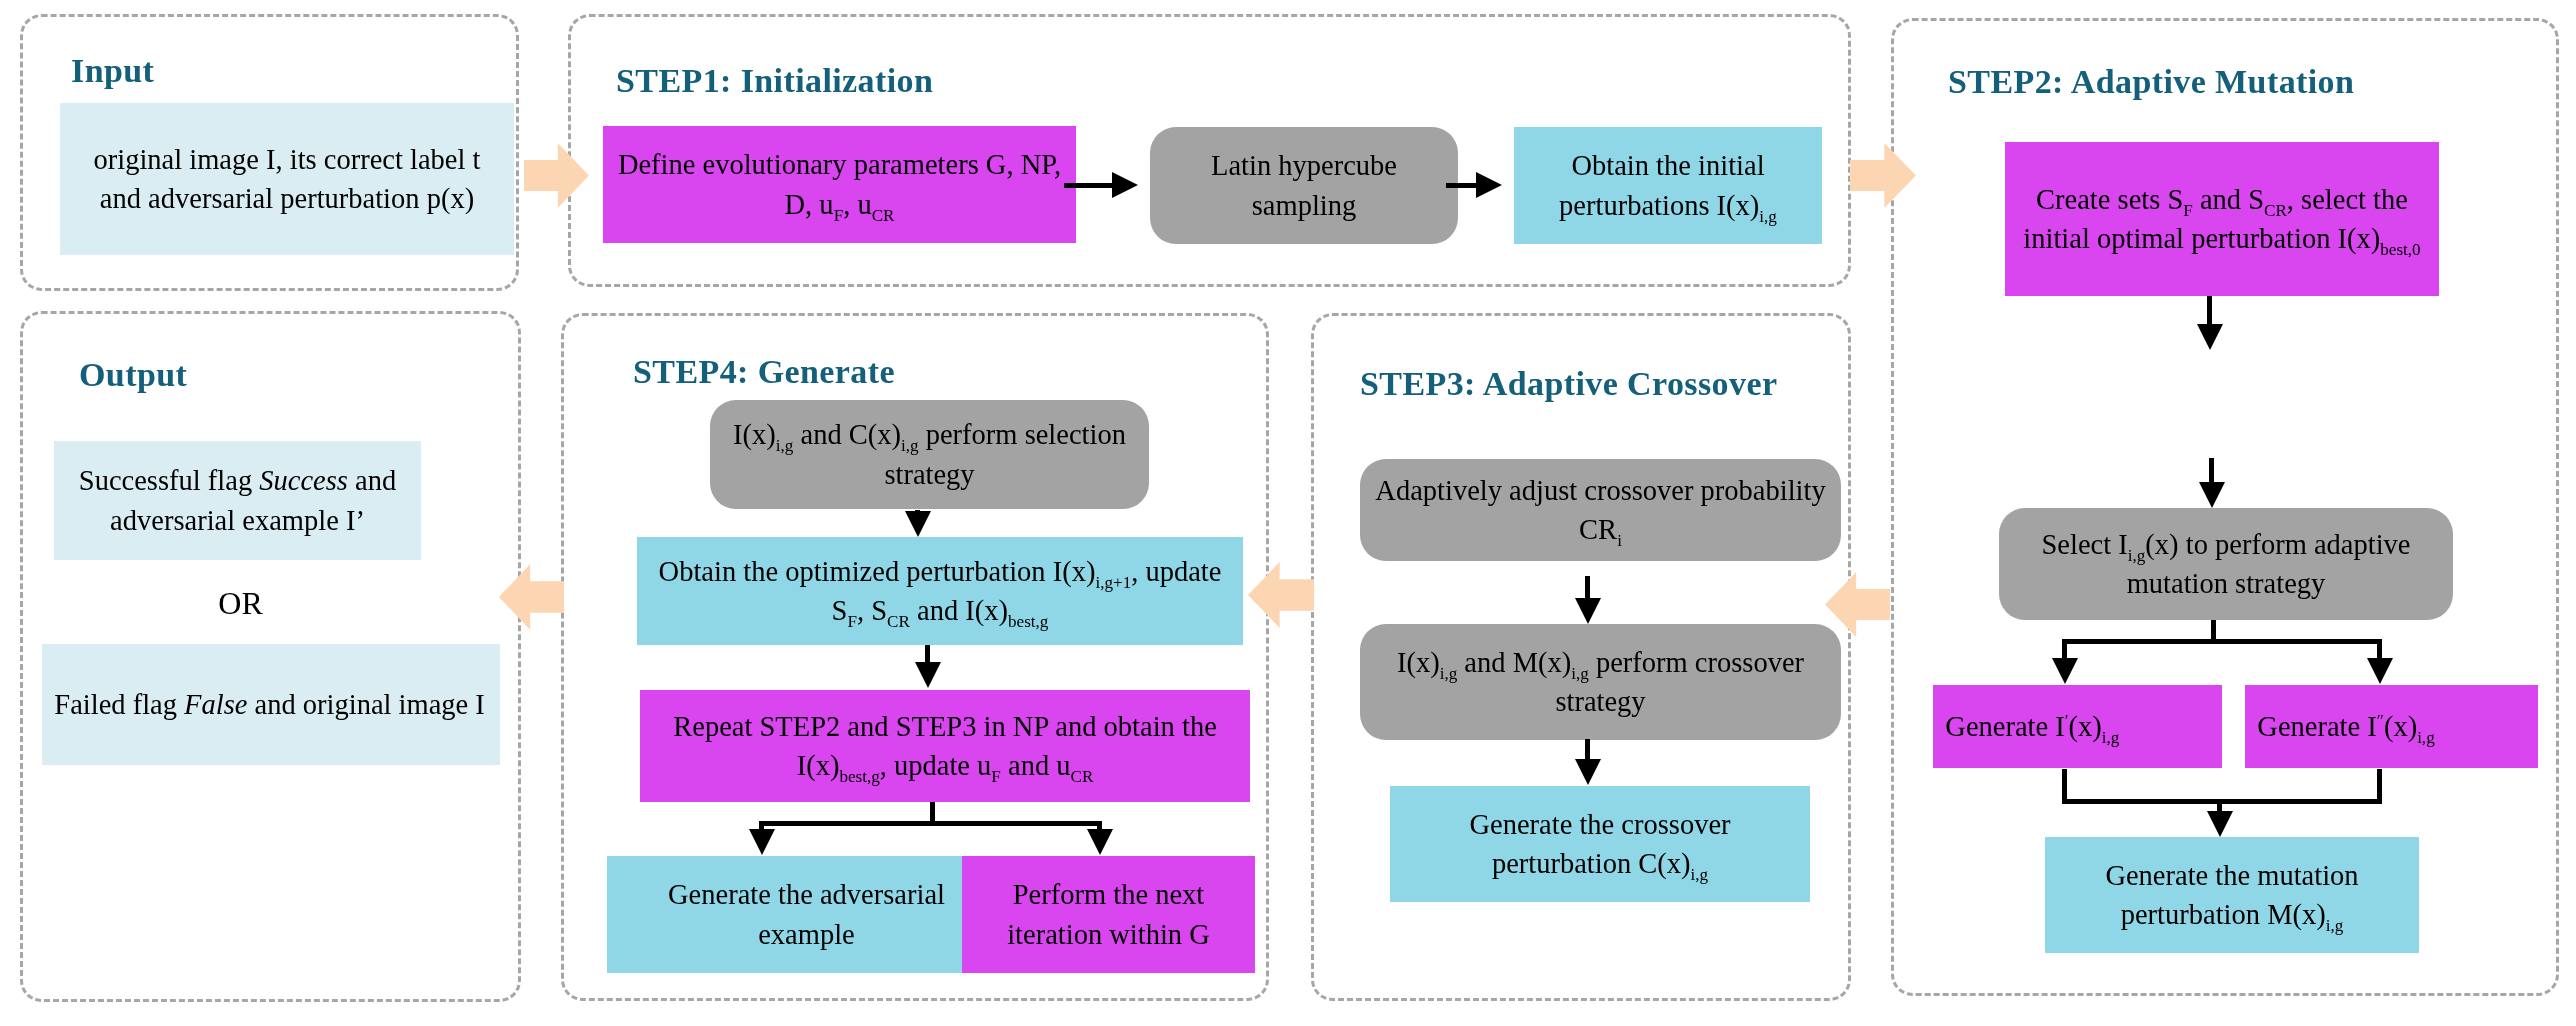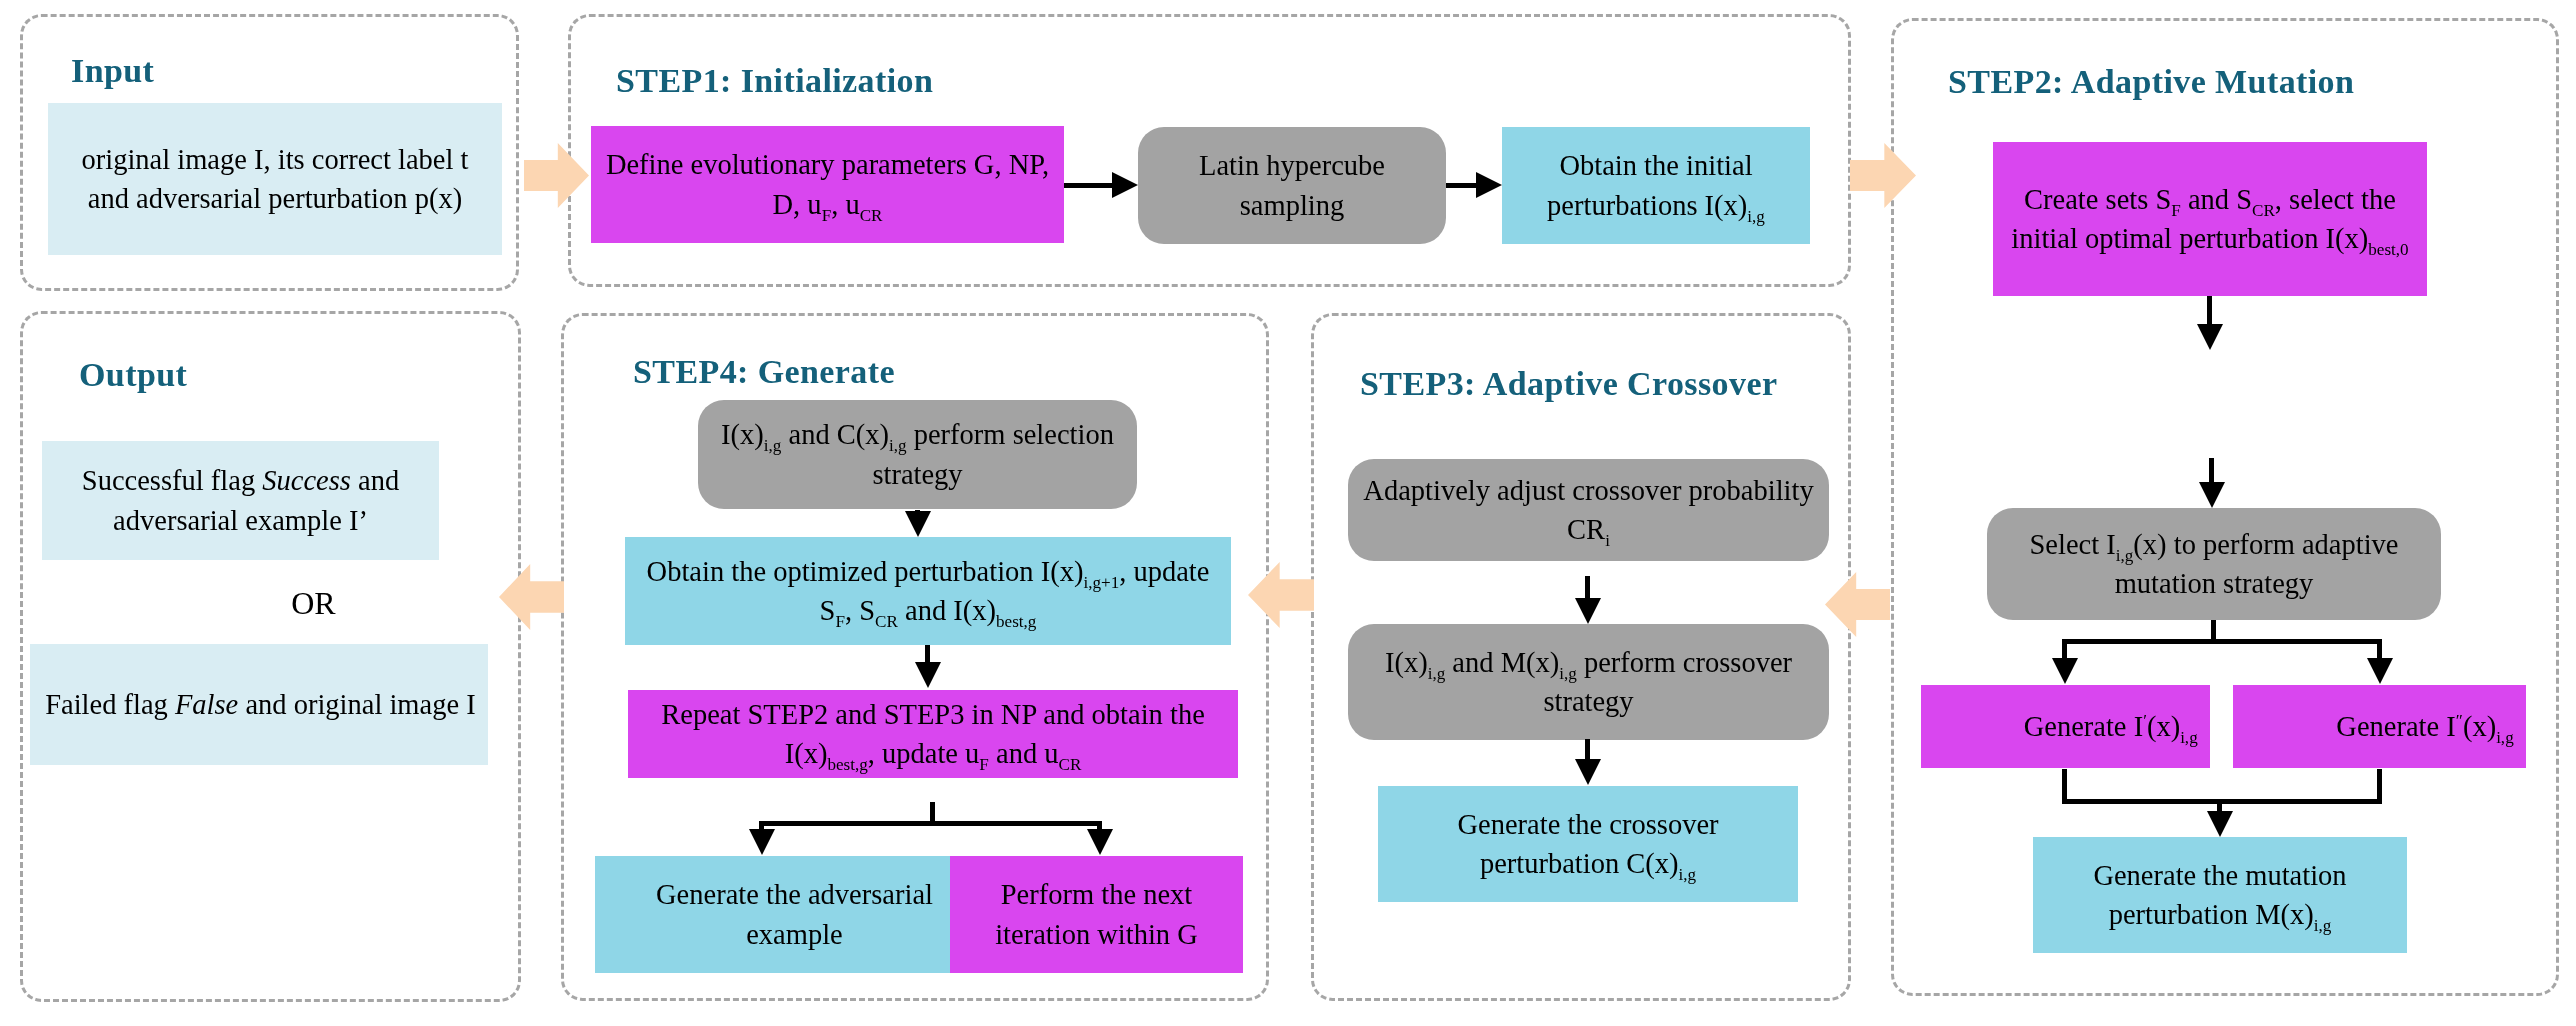--- a/index.html
+++ b/index.html
@@ -1,21 +1,21 @@
 <!DOCTYPE html>
 <html style="font-size:12.3px"><head>
 <meta charset="utf-8">
 <style>
   html,body{margin:0;padding:0;background:#ffffff;}
   .canvas{position:relative;width:2576px;height:1027px;background:#ffffff;overflow:hidden;
           font-family:"Liberation Serif", serif;color:#000;}
   .panel{position:absolute;border:3.9px dashed #a6a6a6;border-radius:21.6px;box-sizing:border-box;background:transparent;}
   .panel-title{position:absolute;font-weight:bold;font-size:34px;color:#14607a;letter-spacing:0.4px;white-space:nowrap;}
-  .node{position:absolute;display:flex;align-items:center;justify-content:flex-end;text-align:center;
-        font-size:28.5px;line-height:1.38;padding:4.6px 12.3px;box-sizing:border-box;}
+  .node{position:absolute;display:flex;align-items:center;justify-content:flex-start;text-align:center;
+        font-size:28.5px;line-height:1.38;padding:4.6px 12.3px;box-sizing:border-box;margin-left:12px;}
   .gray{background:#d946ef;}
   .peach{background:#a3a3a3;border-radius:26px;}
   .blue{background:#8fd6e7;}
   .lightblue{background:#d9edf3;}
   .plain{background:transparent;font-size:32px;}
   sub{font-size:60%;line-height:0;}
   sup{font-size:60%;line-height:0;}
   .hline{position:absolute;background:#000;height:5.4px;}
   .vline{position:absolute;background:#000;width:5.4px;}
   .head-right{position:absolute;width:0;height:0;border-top:13px solid transparent;border-bottom:13px solid transparent;border-left:26px solid #000;}
@@ -119,39 +119,39 @@
     </div>
   <div class="vline" style="left:915px;top:510px;height:4.6px;"></div>
   <div class="head-down" style="left:905px;top:511px;"></div>
 
   <div class="node blue" style="left:625px;top:537px;width:606px;height:108px;">
       <span>Obtain the optimized perturbation I(x)<sub>i,g+1</sub>, update S<sub>F</sub>, S<sub>CR</sub> and I(x)<sub>best,g</sub></span>
     </div>
   <div class="vline" style="left:925px;top:645px;height:20px;"></div>
   <div class="head-down" style="left:915px;top:662px;"></div>
 
-  <div class="node gray" style="left:628px;top:690px;width:610px;height:88px;">
+  <div class="node gray" style="left:628px;top:690px;width:610px;height:112px;">
       <span>Repeat STEP2 and STEP3 in NP and obtain the I(x)<sub>best,g</sub>, update u<sub>F</sub> and u<sub>CR</sub></span>
     </div>
 
   <div class="vline" style="left:930px;top:802px;height:21.6px;"></div>
   <div class="hline" style="left:759px;top:821px;width:343px;"></div>
   <div class="vline" style="left:759px;top:821px;height:10.8px;"></div>
   <div class="head-down" style="left:749px;top:829px;"></div>
   <div class="vline" style="left:1097px;top:821px;height:10.8px;"></div>
   <div class="head-down" style="left:1087px;top:829px;"></div>
 
   <div class="node blue" style="left:595px;top:856px;width:399px;height:117px;">
       <span>Generate the adversarial example</span>
     </div>
   <div class="node gray" style="left:950px;top:856px;width:293px;height:117px;">
       <span>Perform the next iteration within G</span>
     </div>
 
-  <div class="node lightblue" style="left:42px;top:441px;width:397px;height:119px;">
+  <div class="node lightblue" style="left:42px;top:441px;width:367px;height:119px;">
       <span>Successful flag <i>Success</i> and adversarial example I’</span>
     </div>
   <div class="node plain" style="left:194px;top:579px;width:154px;height:49px;">OR</div>
   <div class="node lightblue" style="left:30px;top:644px;width:458px;height:121px;">
       <span>Failed flag <i>False</i> and original image I</span>
     </div>
 
   <div class="barrow r" style="left:524px;top:143px;width:65px;height:65px;"></div>
   <div class="barrow r" style="left:1850px;top:143px;width:66px;height:65px;"></div>
   <div class="barrow l" style="left:1825px;top:572px;width:65px;height:65px;"></div>

